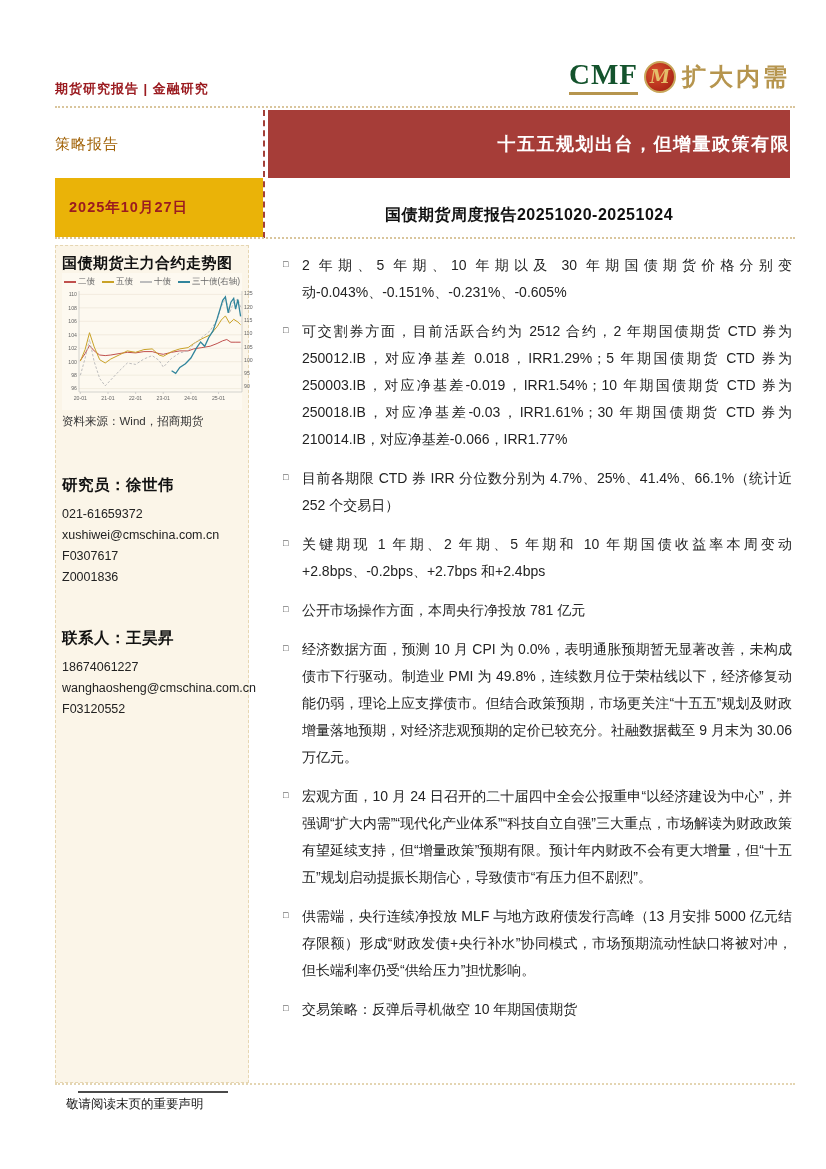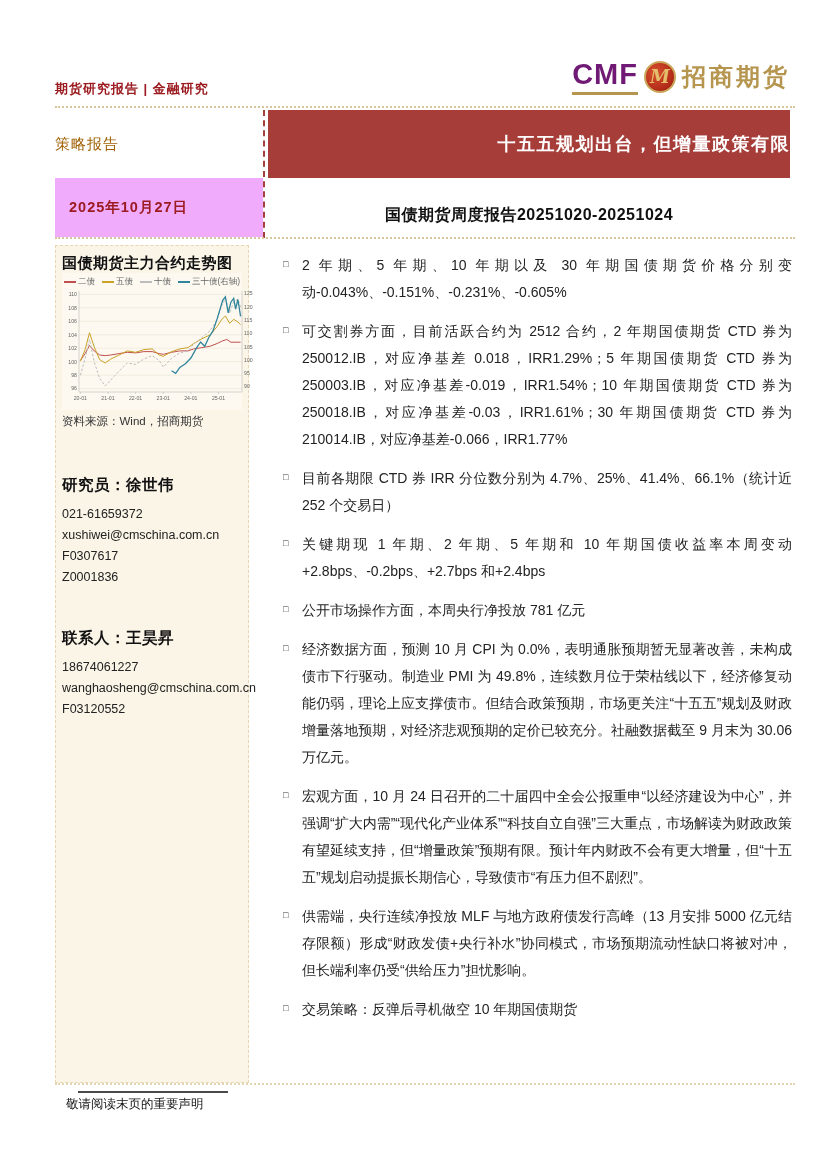--- a/index.html
+++ b/index.html
@@ -14,23 +14,23 @@
   
   .header-category {
     position: absolute; left: 55px; top: 80px;
     font-size: 13px; font-weight: bold; color: #9B1B20; letter-spacing: 1px;
   }
   .logo {
     position: absolute; right: 36px; top: 58px;
     display: flex; align-items: center; gap: 6px;
   }
   .logo-cmf {
-    font-size: 29px; font-weight: bold; color: #701a75;
+    font-size: 29px; font-weight: bold; color: #14532d;
     border-bottom: 3px solid #B6954E; padding-bottom: 1px; letter-spacing: 1px;
-    font-family: Liberation Sans, sans-serif;
+    font-family: Liberation Serif, serif;
   }
   .logo-circle {
     width: 32px; height: 32px; border-radius: 50%;
     background: radial-gradient(circle at 35% 35%, #D9512F 0%, #B02A18 70%, #8F1F10 100%);
     border: 2px solid #C9A75B;
     display: flex; align-items: center; justify-content: center;
   }
   .logo-m {
     color: #E4BE6A; font-weight: bold; font-style: italic;
     font-family: "DejaVu Serif", serif; font-size: 18px; line-height: 1;
@@ -53,21 +53,21 @@
   .banner {
     position: absolute; left: 268px; top: 110px; width: 522px; height: 68px;
     background: #A63D38;
     display: flex; align-items: center; justify-content: flex-end;
   }
   .banner-title {
     color: #ffffff; font-size: 18px; font-weight: bold; letter-spacing: 1.5px;
   }
   .date-box {
     position: absolute; left: 55px; top: 178px; width: 208px; height: 59px;
-    background: #f0abfc;
+    background: #eab308;
     display: flex; align-items: center; padding-left: 14px;
   }
   .date-text { color: #9B1B20; font-size: 14.5px; font-weight: bold; letter-spacing: 1px; }
   .subtitle-box {
     position: absolute; left: 268px; top: 186px; width: 522px; height: 59px;
     display: flex; align-items: center; justify-content: center;
   }
   .subtitle-text { color: #111; font-size: 16px; font-weight: bold; letter-spacing: 0.5px; }
   
   .sidebar {
@@ -100,21 +100,21 @@
 </style>
 </head>
 <body>
 
 <div class="header-category">期货研究报告 | 金融研究</div>
 <div class="logo">
   <span class="logo-cmf">CMF</span>
   <span class="logo-circle">
     <span class="logo-m">M</span>
   </span>
-  <span class="logo-brand">招商期货</span>
+  <span class="logo-brand">扩大内需</span>
 </div>
 
 <div class="dotted-top"></div>
 
 <div class="report-type">策略报告</div>
 <div class="red-divider"></div>
 <div class="banner">
   <span class="banner-title">十五五规划出台，但增量政策有限</span>
 </div>
 <div class="date-box">

